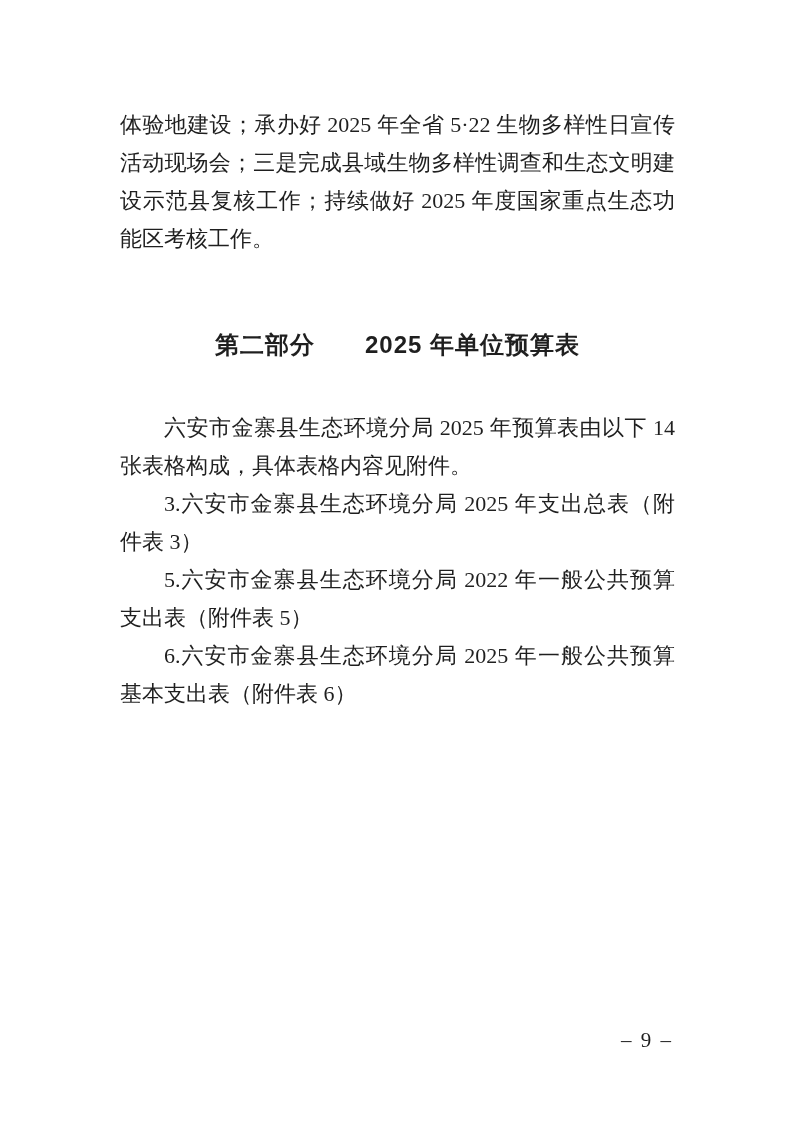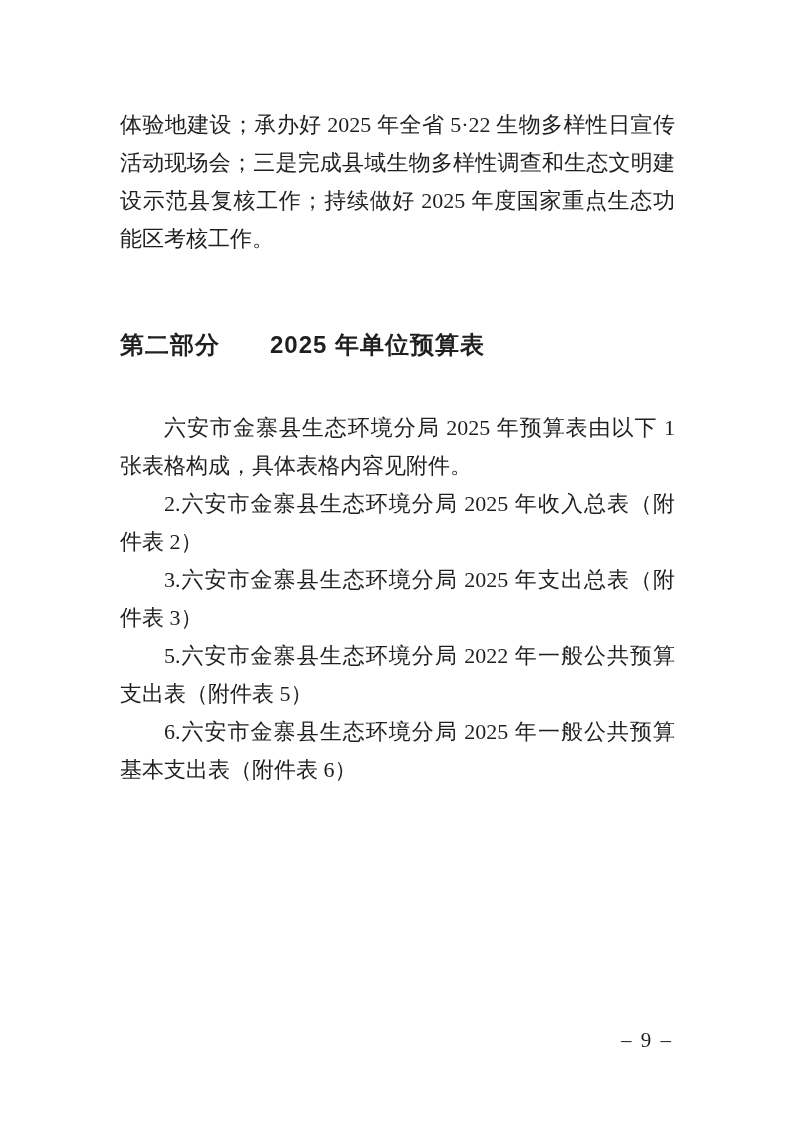--- a/index.html
+++ b/index.html
@@ -27,21 +27,21 @@
     text-justify: inter-character;
   }
   p.first-indent {
     text-indent: 44px;
   }
   .section-heading {
     font-family: "Liberation Sans", "DejaVu Sans", sans-serif;
     font-weight: bold;
     font-size: 24px;
     line-height: 38px;
-    text-align: left;
+    text-align: center;
     margin: 68px 0 45px 0;
     letter-spacing: 1px;
   }
   .page-number {
     position: absolute;
     right: 120px;
     bottom: 70px;
     font-size: 21px;
     line-height: 38px;
     letter-spacing: 2px;
@@ -50,24 +50,23 @@
 </style>
 </head>
 <body>
 
 <div class="page" style="color: rgb(31, 31, 31); background: rgb(255, 255, 255);">
 
   <p class="body-text">体验地建设；承办好 2025 年全省 5·22 生物多样性日宣传活动现场会；三是完成县域生物多样性调查和生态文明建设示范县复核工作；持续做好 2025 年度国家重点生态功能区考核工作。</p>
 
   <h2 class="section-heading">第二部分　　2025 年单位预算表</h2>
 
-  <p class="body-text first-indent">六安市金寨县生态环境分局 2025 年预算表由以下 1 张表格构成，具体表格内容见附件。</p>
+  <p class="body-text first-indent">六安市金寨县生态环境分局 2025 年预算表由以下 14 张表格构成，具体表格内容见附件。</p>
 
   <div id="table-list">
-      <p class="body-text first-indent">2.六安市金寨县生态环境分局 2025 年收入总表（附件表 2）</p>
       <p class="body-text first-indent">3.六安市金寨县生态环境分局 2025 年支出总表（附件表 3）</p>
       <p class="body-text first-indent">5.六安市金寨县生态环境分局 2022 年一般公共预算支出表（附件表 5）</p>
       <p class="body-text first-indent">6.六安市金寨县生态环境分局 2025 年一般公共预算基本支出表（附件表 6）</p>
     </div>
 
   <div class="page-number">– 9 –</div>
 
 </div>
 
 </body></html>

